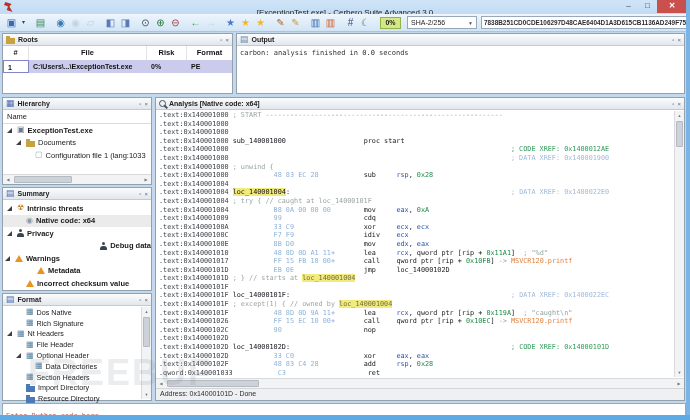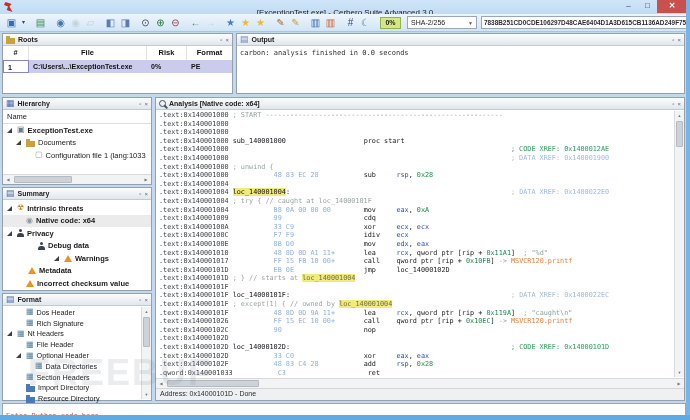--- a/index.html
+++ b/index.html
@@ -242,31 +242,31 @@
         <div class="trow tsel" style="padding-left: 11px;">
           <span class="exp"></span>
           <span class="ti" style="color: rgb(138, 152, 168);">◉</span>
           <span class="tlabel b">Native code: x64</span>
         </div>
         <div class="trow" style="padding-left: 2px;">
           <span class="exp on"></span>
           <span class="person-css"></span>
           <span class="tlabel b">Privacy</span>
         </div>
-        <div class="trow" style="padding-left: 23px;">
+        <div class="trow" style="padding-left: 23px; justify-content: flex-end;">
           <span class="exp"></span>
           <span class="person-css"></span>
           <span class="tlabel b">Debug data</span>
         </div>
-        <div class="trow" style="padding-left: 13px; margin-left: 36px;">
+        <div class="trow" style="padding-left: 0;">
           <span class="exp on"></span>
           <span class="warn-css"></span>
           <span class="tlabel b">Warnings</span>
         </div>
-        <div class="trow" style="padding-left: 13px;">
+        <div class="trow" style="padding-left: 22px;">
           <span class="exp"></span>
           <span class="warn-css"></span>
           <span class="tlabel b">Metadata</span>
         </div>
         <div class="trow" style="padding-left: 11px;">
           <span class="exp"></span>
           <span class="warn-css"></span>
           <span class="tlabel b">Incorrect checksum value</span>
         </div>
       </div>
@@ -278,21 +278,21 @@
       <span class="ptitle">Format</span>
       <span class="pbtns">
         <span class="pbtn">▫</span>
         <span class="pbtn">×</span>
       </span>
     </div>
     <div class="fmt-tree" style="margin-right:10px;padding-top:1px;">
         <div class="trow" style="padding-left: 11px;">
           <span class="exp"></span>
           <span class="ti" style="color: rgb(74, 122, 154);">▦</span>
-          <span class="tlabel">Dos Header</span>
+          <span class="tlabel">Dos Native</span>
         </div>
         <div class="trow" style="padding-left: 11px;">
           <span class="exp"></span>
           <span class="ti" style="color: rgb(74, 122, 154);">▦</span>
           <span class="tlabel">Rich Signature</span>
         </div>
         <div class="trow" style="padding-left: 2px;">
           <span class="exp on"></span>
           <span class="ti" style="color: rgb(74, 122, 154);">▦</span>
           <span class="tlabel">Nt Headers</span>

